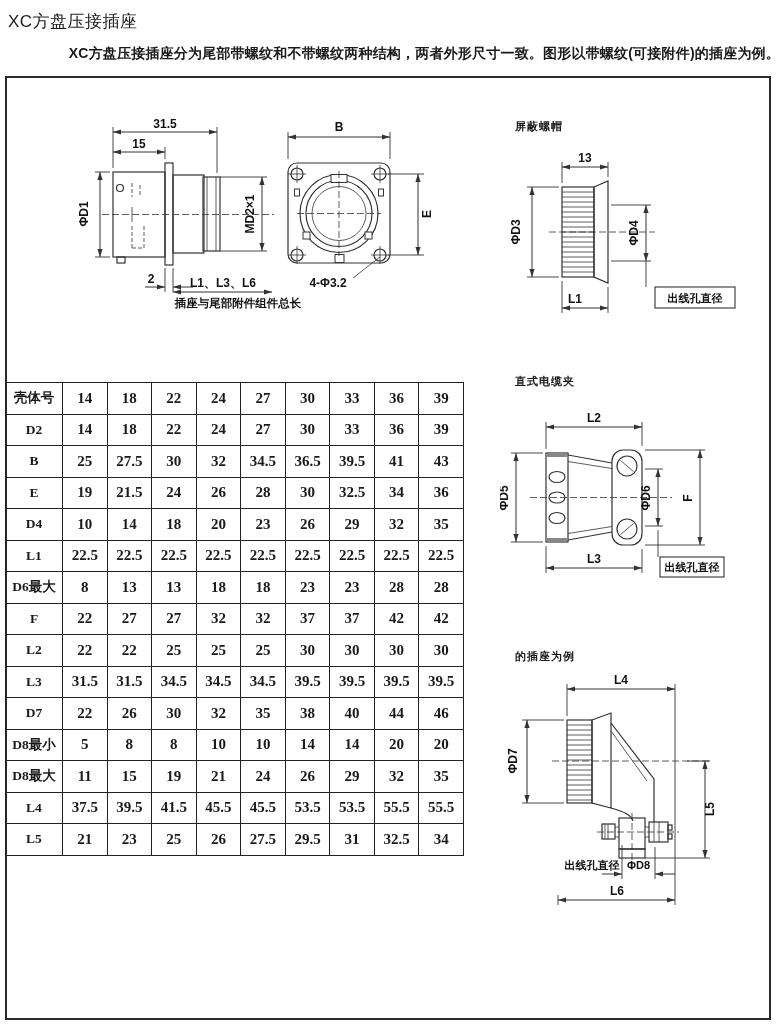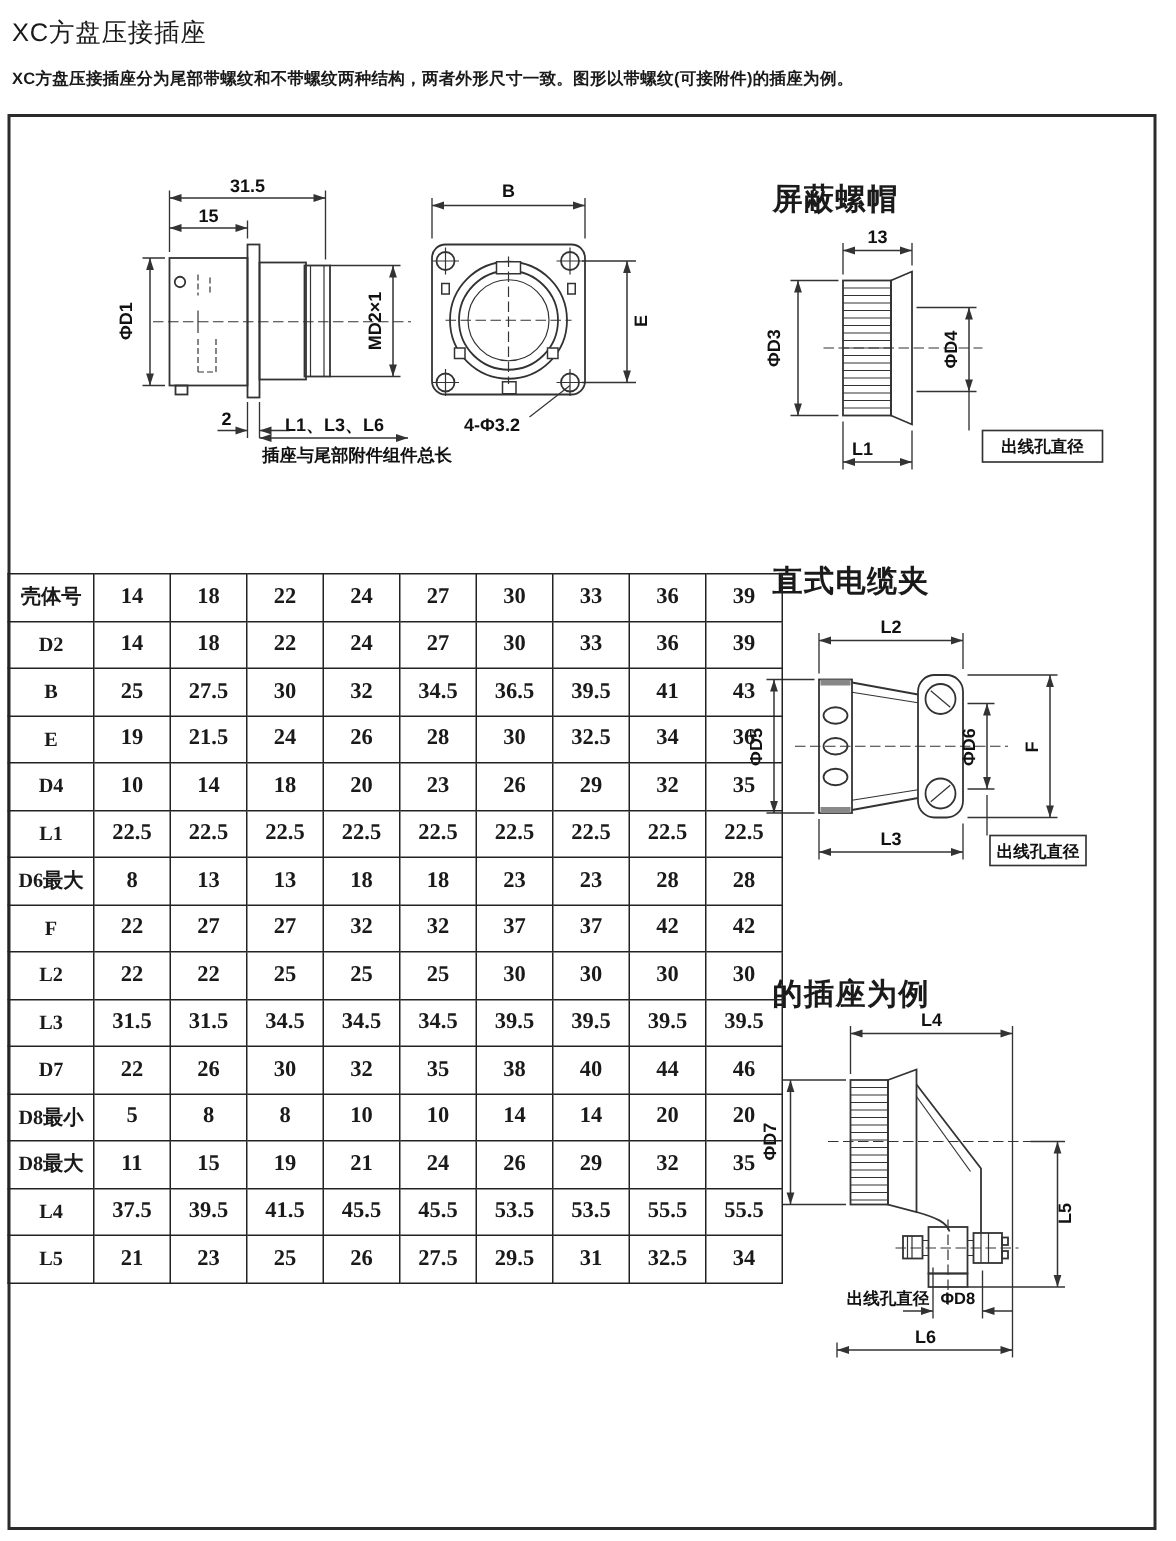--- a/index.html
+++ b/index.html
@@ -1,26 +1,26 @@
 <!DOCTYPE html>
 <html><head>
 <meta charset="utf-8">
 <style>
   html,body{margin:0;padding:0;}
   body{width:784px;height:1027px;background:#fff;position:relative;color:#1a1a1a;
        font-family:"Liberation Sans",sans-serif;overflow:hidden;}
   .abs{position:absolute;}
   .page-title{left:8px;top:10px;font-size:17px;font-weight:normal;letter-spacing:0.5px;}
-  .page-desc{left:8px;top:45px;width:772px;font-size:11px;font-weight:bold;letter-spacing:0.2px;}
+  .page-desc{left:8px;top:45px;width:772px;font-size:14px;font-weight:bold;letter-spacing:0.2px;text-align:right;}
   .main-box{left:5px;top:76px;width:762px;height:940px;border:2px solid #2b2b2b;}
-  .sec-title{font-size:20px;font-weight:bold;letter-spacing:1px;}
+  .sec-title{font-size:11px;font-weight:bold;letter-spacing:1px;}
   .sec-shield{left:515px;top:119px;}
   .sec-straight{left:515px;top:374px;}
   .sec-angle{left:515px;top:649px;}
-  table.dims{position:absolute;left:5px;top:382px;width:517px;border-collapse:collapse;
+  table.dims{position:absolute;left:5px;top:382px;width:459px;border-collapse:collapse;
        table-layout:fixed;font-family:"Liberation Serif",serif;font-weight:bold;}
   table.dims th,table.dims td{border:1px solid #222;text-align:center;vertical-align:middle;
        padding:0;height:30.5px;font-size:15px;font-weight:bold;white-space:nowrap;}
   table.dims th{font-size:13.5px;}
   svg text{font-family:"Liberation Sans",sans-serif;font-weight:bold;fill:#111;}
   svg .dtxt{font-size:12px;}
   svg .stxt{font-size:11px;}
   svg .outline{stroke:#333;fill:none;stroke-width:1.2;}
   svg .thin{stroke:#333;fill:none;stroke-width:0.8;}
   svg .dim{stroke:#333;stroke-width:1;}

